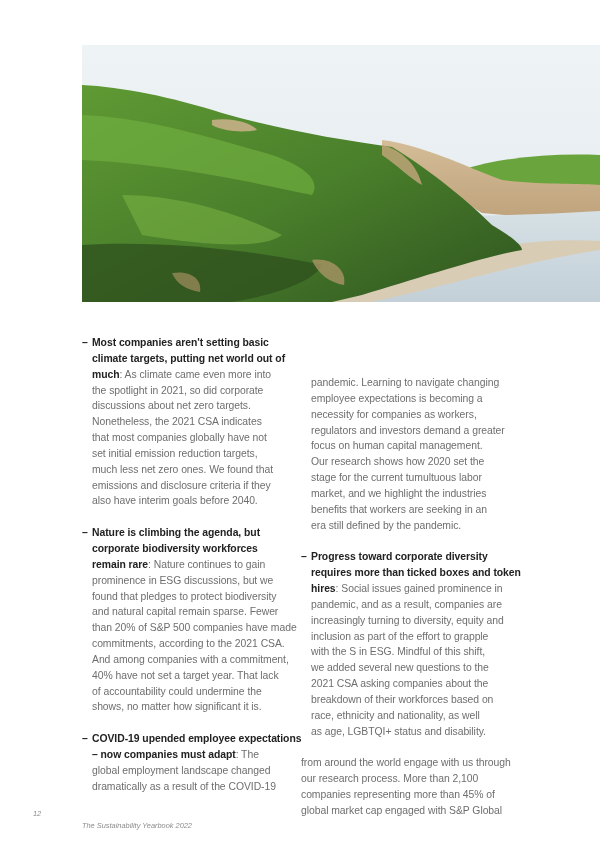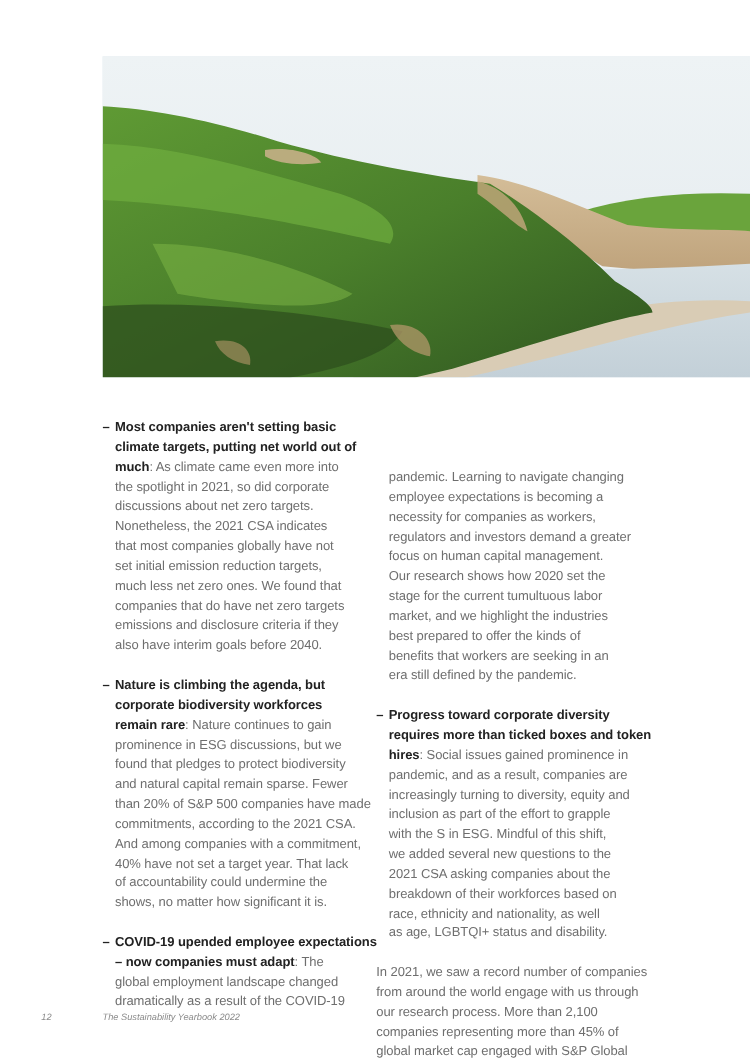--- a/index.html
+++ b/index.html
@@ -19,21 +19,21 @@
     .col-left { left: 82px; width: 215px; }
     .col-right { left: 301px; width: 225px; }
     .item { position: relative; padding-left: 10px; margin: 0 0 15.85px 0; }
     .dash { position: absolute; left: 0; top: 0; color: #222; font-weight: bold; }
     .head { color: #222; font-weight: bold; }
     .para { margin: 0 0 15.85px 0; }
     .para.cont { padding-left: 10px; margin-top: 40px; }
     .line { display: block; white-space: nowrap; }
     .footer { position: absolute; top: 809px; font-size: 7.4px; color: #8c8c8c; font-style: italic; }
     .page-num { left: 33px; }
-    .pub-title { left: 82px; }
+    .pub-title { left: 82px; margin-top: 12px; }
   </style>
 </head>
 <body>
 
 <div class="hero">
   <svg viewBox="0 0 518 257" preserveAspectRatio="none">
     <defs>
       <linearGradient id="sky" x1="0" y1="0" x2="0" y2="1">
         <stop offset="0" stop-color="#eef3f5"></stop>
         <stop offset="1" stop-color="#e3eaee"></stop>
@@ -82,21 +82,20 @@
     <span class="dash">–</span>
     <span class="line head">Most companies aren't setting basic</span>
     <span class="line head">climate targets, putting net world out of</span>
     <span class="line"><span class="head">much</span><span>: As climate came even more into</span></span>
     <span class="line">the spotlight in 2021, so did corporate</span>
     <span class="line">discussions about net zero targets.</span>
     <span class="line">Nonetheless, the 2021 CSA indicates</span>
     <span class="line">that most companies globally have not</span>
     <span class="line">set initial emission reduction targets,</span>
     <span class="line">much less net zero ones. We found that</span>
-    <span class="line">companies that do have net zero targets</span>
     <span class="line">emissions and disclosure criteria if they</span>
     <span class="line">also have interim goals before 2040.</span>
   </div>
 
   <div class="item">
     <span class="dash">–</span>
     <span class="line head">Nature is climbing the agenda, but</span>
     <span class="line head">corporate biodiversity workforces</span>
     <span class="line"><span class="head">remain rare</span><span>: Nature continues to gain</span></span>
     <span class="line">prominence in ESG discussions, but we</span>
@@ -123,21 +122,20 @@
 
   <div class="para cont">
     <span class="line">pandemic. Learning to navigate changing</span>
     <span class="line">employee expectations is becoming a</span>
     <span class="line">necessity for companies as workers,</span>
     <span class="line">regulators and investors demand a greater</span>
     <span class="line">focus on human capital management.</span>
     <span class="line">Our research shows how 2020 set the</span>
     <span class="line">stage for the current tumultuous labor</span>
     <span class="line">market, and we highlight the industries</span>
-    <span class="line">best prepared to offer the kinds of</span>
     <span class="line">benefits that workers are seeking in an</span>
     <span class="line">era still defined by the pandemic.</span>
   </div>
 
   <div class="item">
     <span class="dash">–</span>
     <span class="line head">Progress toward corporate diversity</span>
     <span class="line head">requires more than ticked boxes and token</span>
     <span class="line"><span class="head">hires</span><span>: Social issues gained prominence in</span></span>
     <span class="line">pandemic, and as a result, companies are</span>
@@ -145,21 +143,20 @@
     <span class="line">inclusion as part of the effort to grapple</span>
     <span class="line">with the S in ESG. Mindful of this shift,</span>
     <span class="line">we added several new questions to the</span>
     <span class="line">2021 CSA asking companies about the</span>
     <span class="line">breakdown of their workforces based on</span>
     <span class="line">race, ethnicity and nationality, as well</span>
     <span class="line">as age, LGBTQI+ status and disability.</span>
   </div>
 
   <div class="para">
-    <span class="line">In 2021, we saw a record number of companies</span>
     <span class="line">from around the world engage with us through</span>
     <span class="line">our research process. More than 2,100</span>
     <span class="line">companies representing more than 45% of</span>
     <span class="line">global market cap engaged with S&amp;P Global</span>
   </div>
 </div>
 
 <div class="footer page-num">12</div>
 <div class="footer pub-title">The Sustainability Yearbook 2022</div>
 

